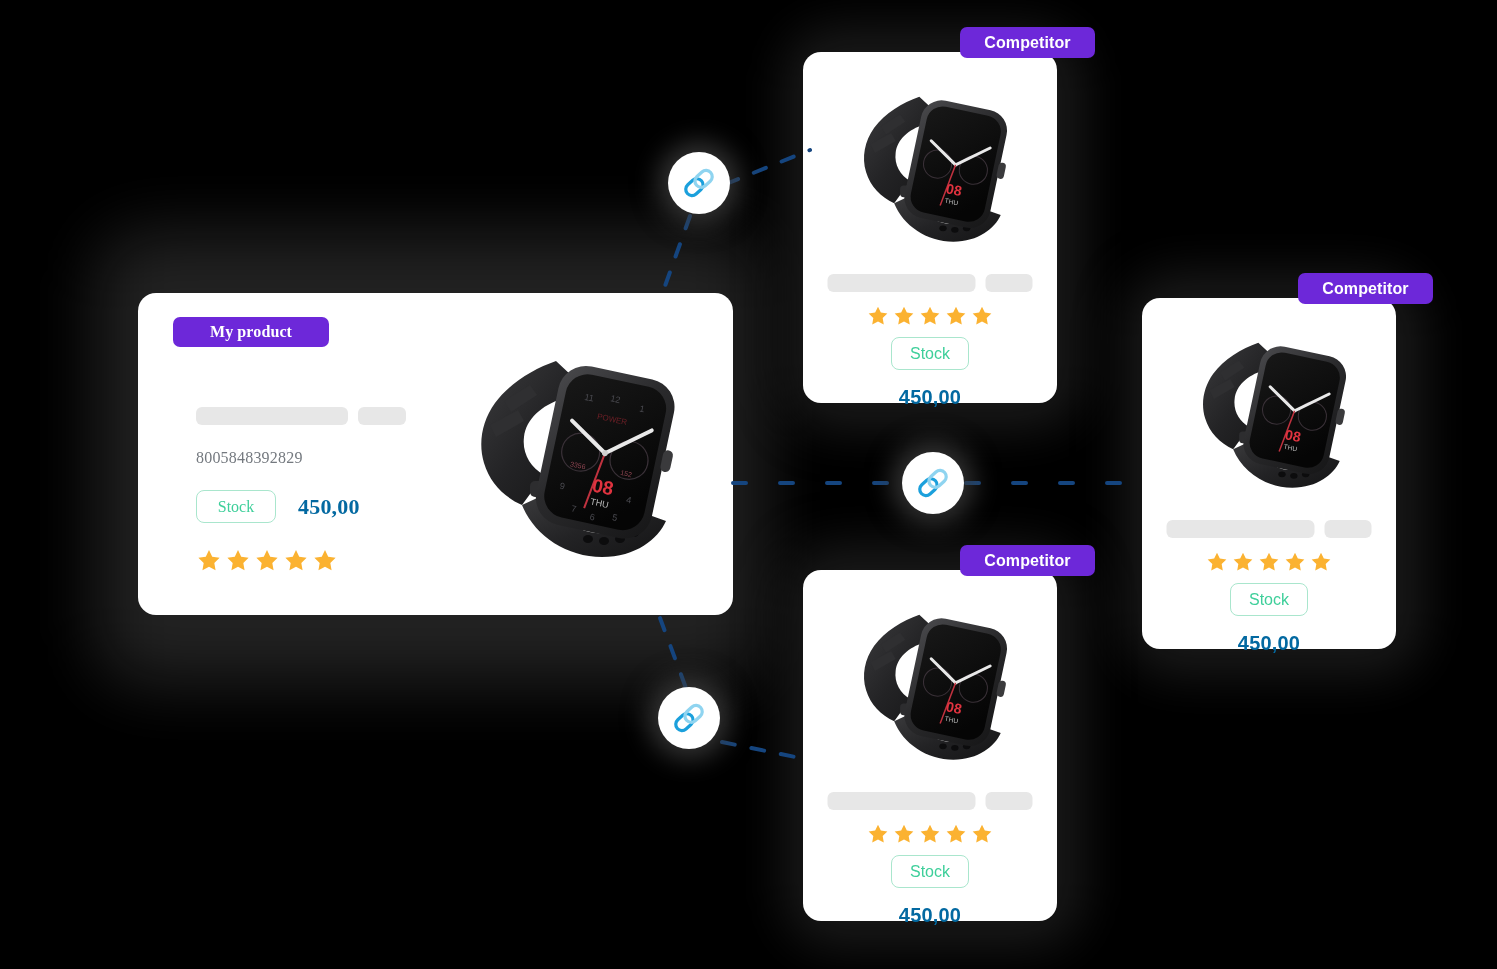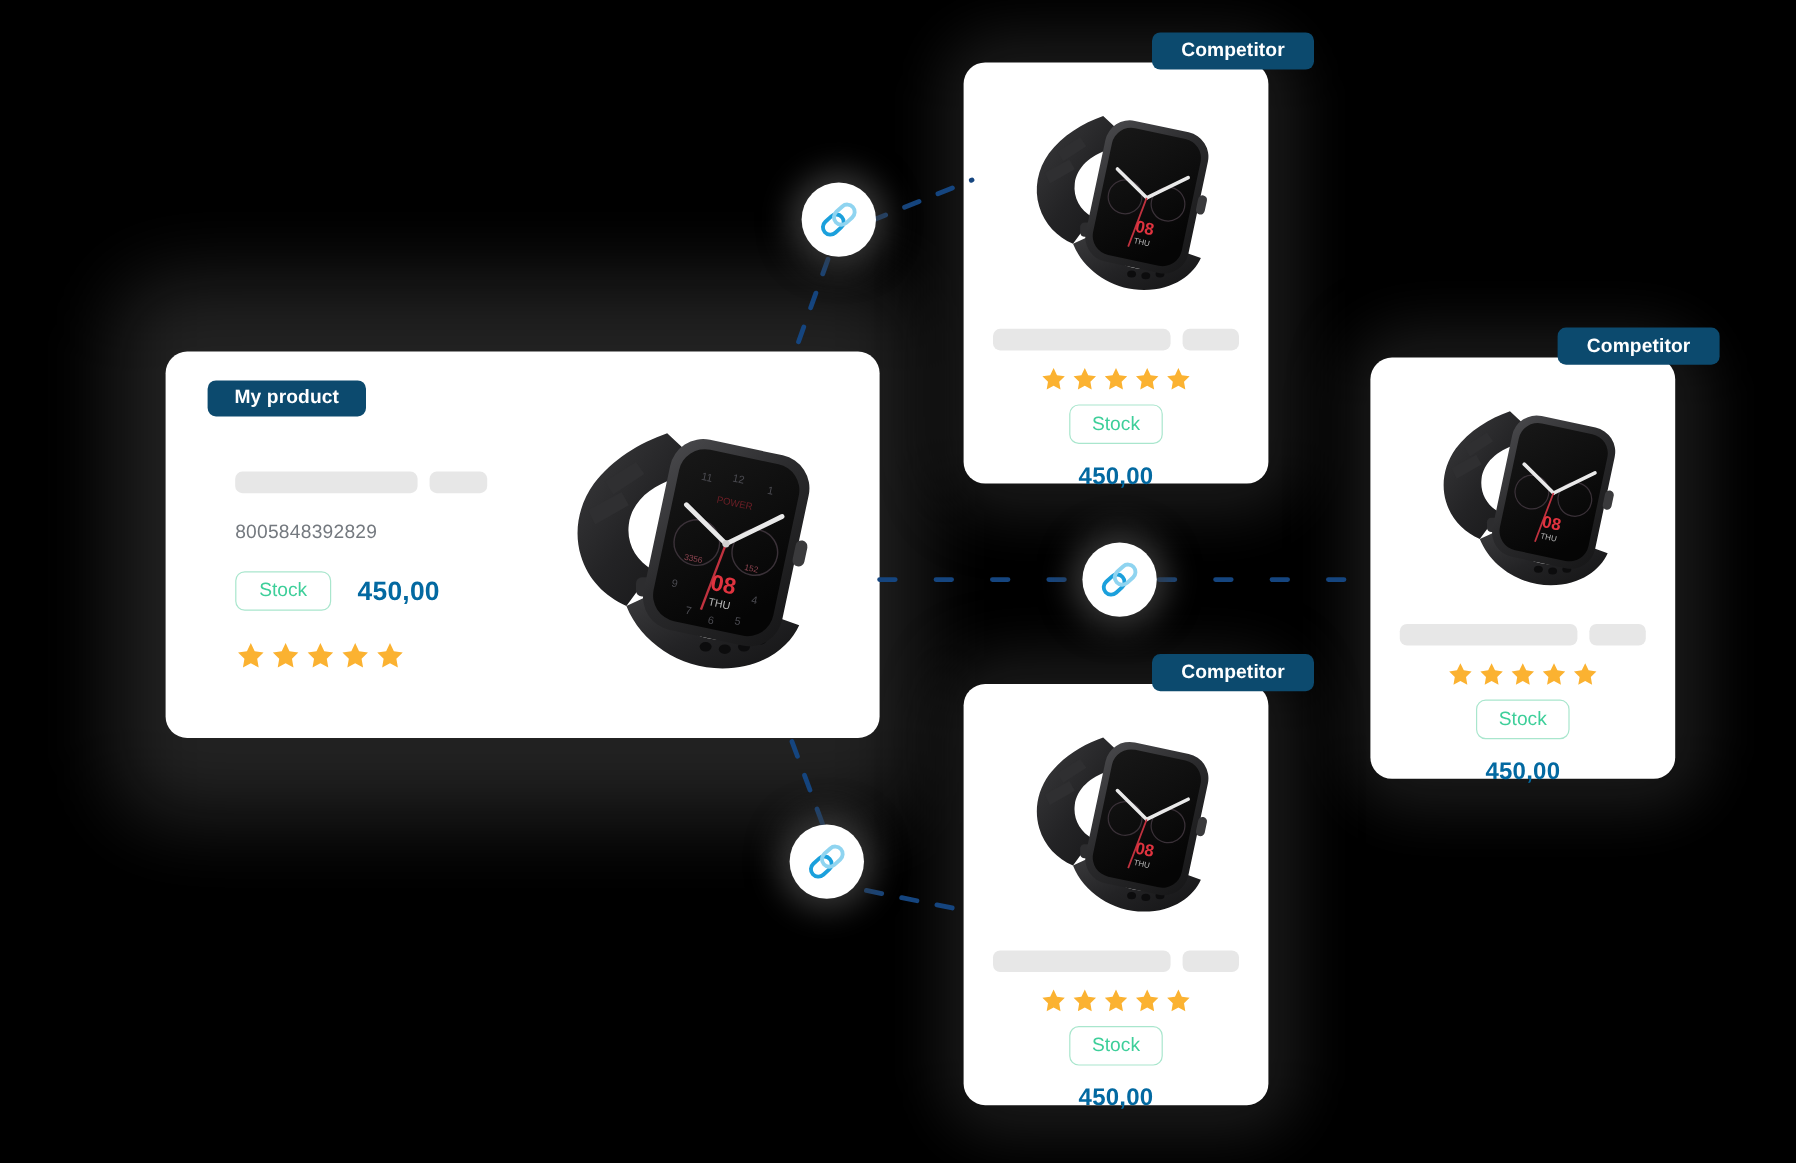--- a/index.html
+++ b/index.html
@@ -24,21 +24,21 @@
   
   .card {
     position: absolute;
     background: #ffffff;
     border-radius: 18px;
   }
 
   
   .badge {
     position: absolute;
-    background: #0c4a6e;
+    background: #6d28d9;
     color: #ffffff;
     border-radius: 7px;
     font-size: 16px;
     font-weight: 700;
     letter-spacing: .1px;
     display: flex;
     align-items: center;
     justify-content: center;
     white-space: nowrap;
   }
@@ -64,22 +64,22 @@
 
   
   .stars { display: flex; gap: 3px; line-height: 1; }
   .stars svg { display:block; }
 
   
   .ean { color: #74797f; font-size: 16px; letter-spacing: .2px; }
 
   
   #main-card { left: 138px; top: 293px; width: 595px; height: 322px; }
-  #main-badge { left: 173px; top: 317px; width: 132px; height: 30px; }
-  .main-left { position: absolute; left: 58px; top: 100px; }
+  #main-badge { left: 173px; top: 317px; width: 156px; height: 30px; font-family: Liberation Serif, serif; }
+  .main-left { position: absolute; left: 58px; top: 114px; font-family: Liberation Serif, serif; }
   #main-watch { position: absolute; left: 300px; top: 32px; width: 265px; height: 262px; }
 
   
   .comp-watch { position: absolute; left: 50%; transform: translateX(-50%); top: 18px; width: 196px; height: 196px; }
   .comp-ph-row { position: absolute; left: 50%; transform: translateX(-50%); top: 222px; width: 205px; display:flex; gap:10px; }
   .comp-stars { position: absolute; left: 50%; transform: translateX(-50%); top: 253px; }
   .comp-stock { position: absolute; left: 50%; transform: translateX(-50%); top: 285px; width: 78px; height: 33px; }
   .comp-price { position: absolute; left: 50%; transform: translateX(-50%); top: 334px; }
 
   

